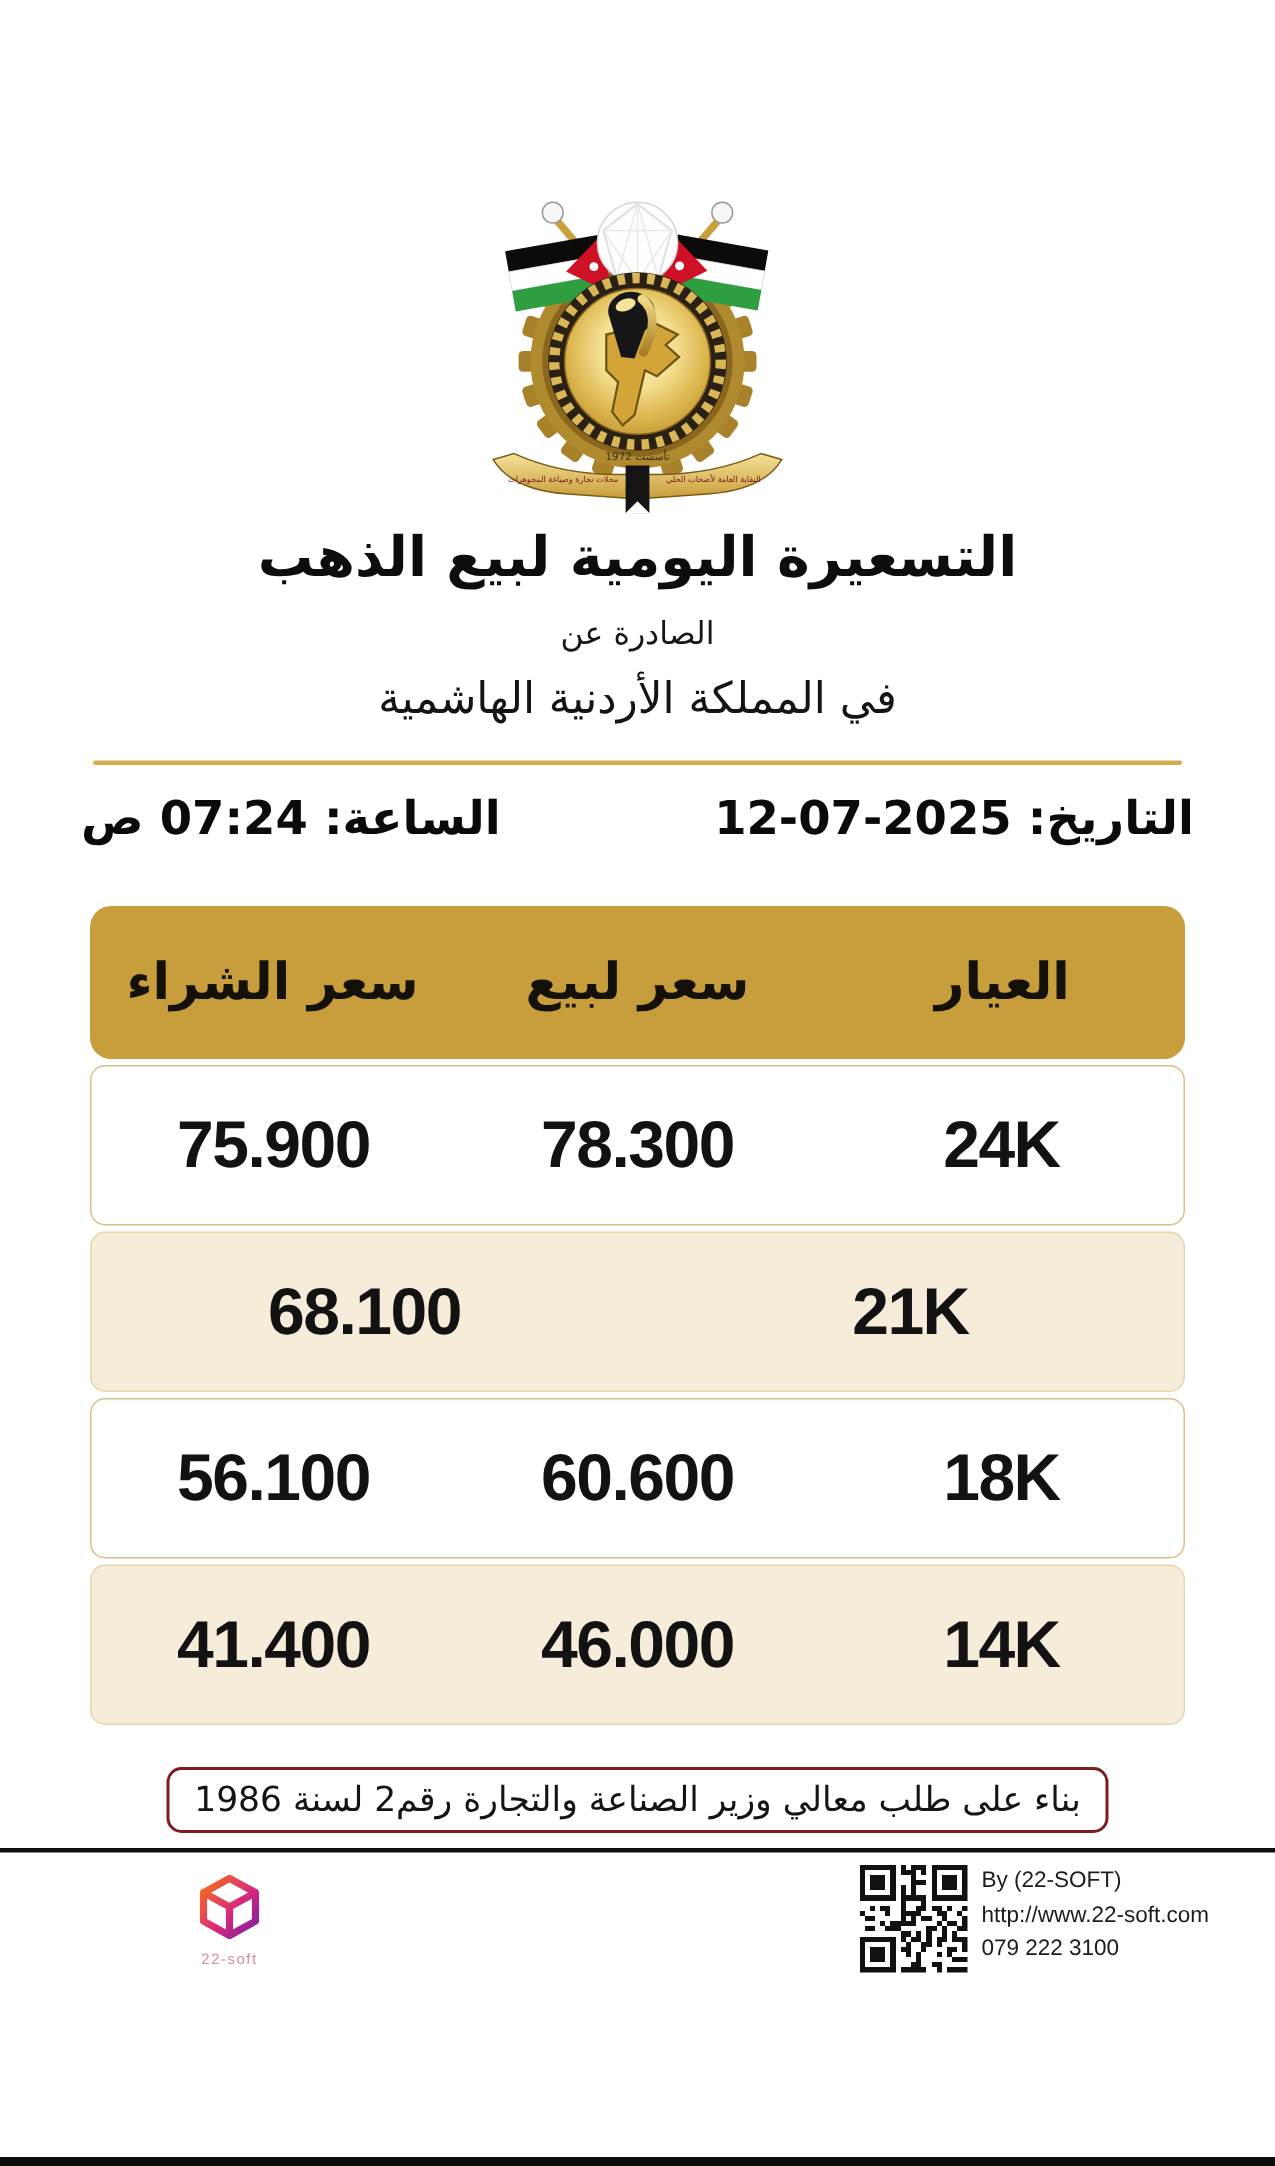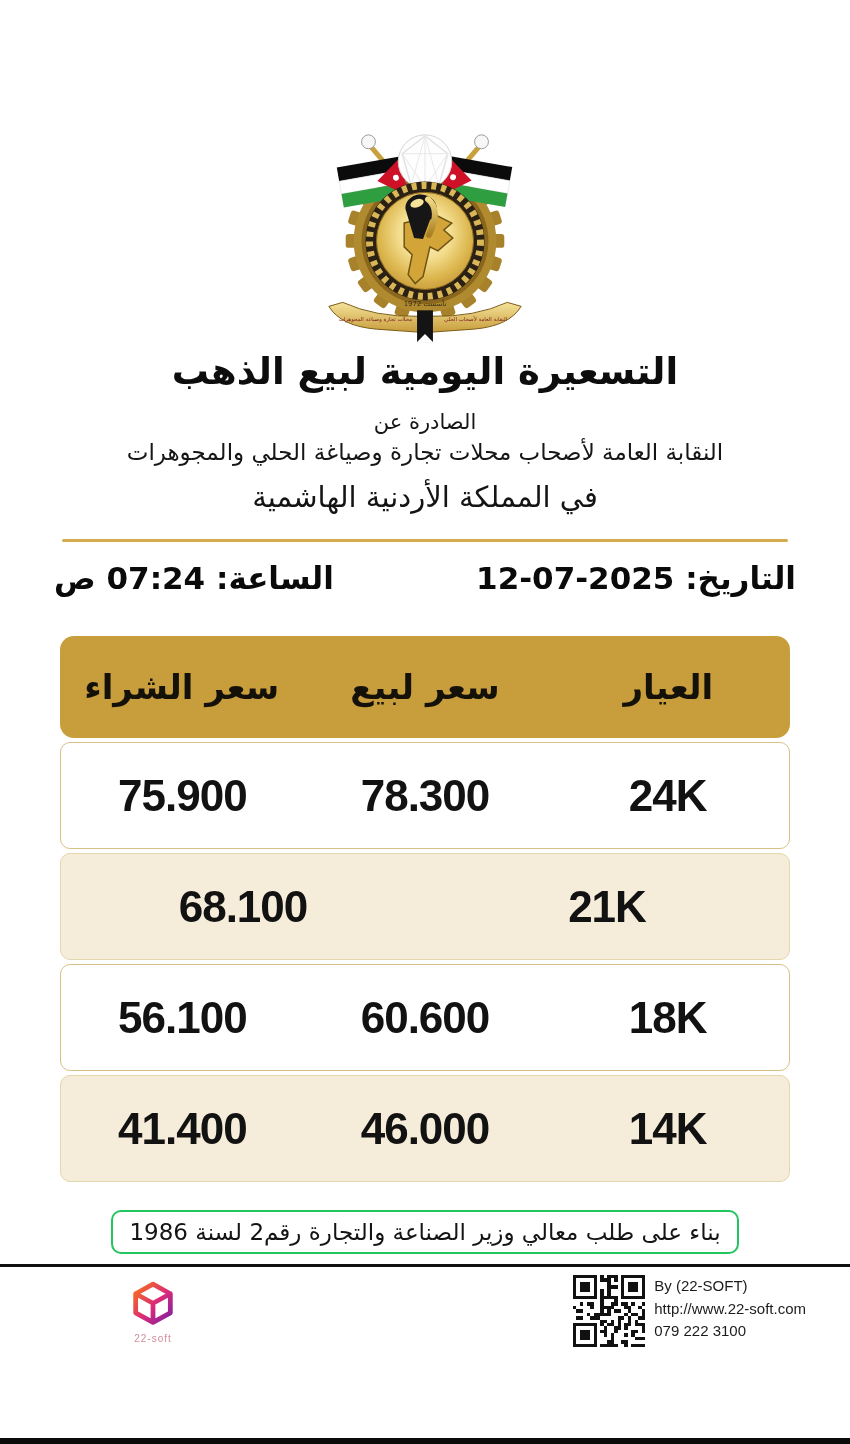--- a/index.html
+++ b/index.html
@@ -35,21 +35,21 @@
     border:1px solid #d7c186;border-radius:10px;
     display:flex;align-items:center;
     font-family:"Liberation Sans","DejaVu Sans",sans-serif;
     font-size:44px;font-weight:700;letter-spacing:-1px;color:#121212;
   }
   .trow.alt{background:#f5edd9;border-color:#e4d7ae;}
   .trow .tcell{flex:1;text-align:center;direction:ltr;}
   
   .note-wrap{margin-top:28px;display:flex;justify-content:center;}
   .note{
-    direction:rtl;border:2px solid #22c55e;border-radius:10px;
+    direction:rtl;border:2px solid #7f1d1d;border-radius:10px;
     padding:5px 16px;font-size:23px;line-height:30px;color:#141414;background:#fff;
   }
   
   .footer{position:relative;margin-top:10px;height:180px;border-top:3px solid #101010;}
   .soft-logo{position:absolute;left:118px;top:12px;width:70px;text-align:center;}
   .soft-logo svg{display:block;margin:0 auto;}
   .soft-logo .soft-name{margin-top:2px;font-size:10px;color:#d08d9b;letter-spacing:1px;
                         font-family:"Liberation Sans",sans-serif;}
   .qr-block{position:absolute;right:44px;top:8px;display:flex;gap:9px;align-items:flex-start;direction:ltr;justify-content:center;}
   .qr-block svg{display:block;}
@@ -153,21 +153,20 @@
       <path d="M202 190 Q190 210 154 213 L112 216 L112 200 Q155 201 188 186 Z" fill="url(#gRibbon)" stroke="#7a5c14"></path>
       <rect x="97" y="194" width="16" height="32" fill="#141414"></rect>
       <polygon points="97,226 113,226 105,218" fill="#ffffff"></polygon>
       <text x="55" y="205" font-size="5.5" fill="#7c1c1c" text-anchor="middle" direction="rtl">محلات تجارة وصياغة المجوهرات</text>
       <text x="156" y="205" font-size="5.5" fill="#7c1c1c" text-anchor="middle" direction="rtl">النقابة العامة لأصحاب الحلي</text>
     </g>
   </svg>
 
   <div class="title">التسعيرة اليومية لبيع الذهب</div>
   <div class="sub1">الصادرة عن</div>
-  <div class="sub2">النقابة العامة لأصحاب محلات تجارة وصياغة الحلي  والمجوهرات</div>
   <div class="sub3">في المملكة الأردنية الهاشمية</div>
 
   <div class="divider"></div>
 
   <div class="date-row">
     <div>
       <span>التاريخ:</span>
       <span class="val">12-07-2025</span>
     </div>
     <div>

